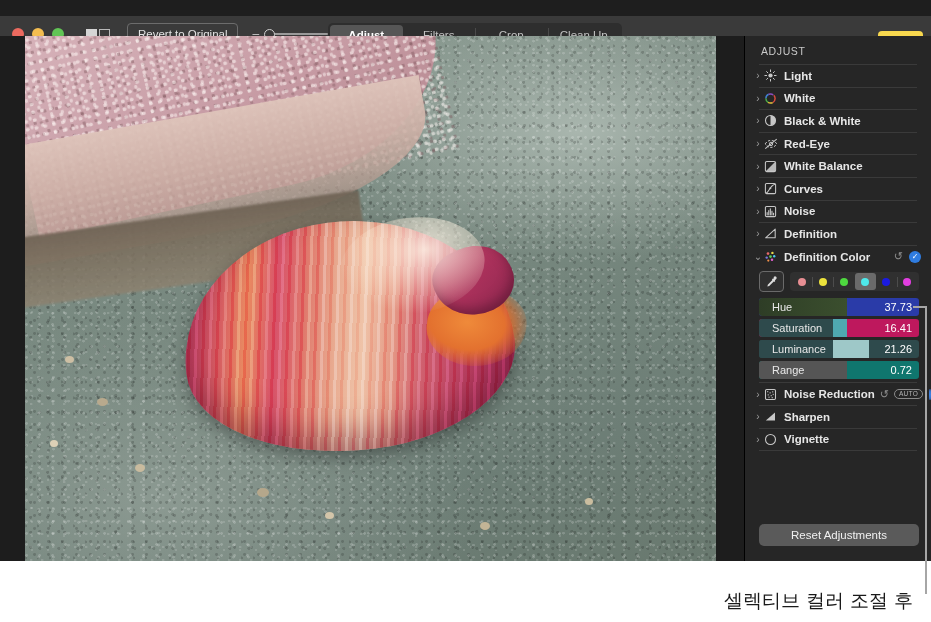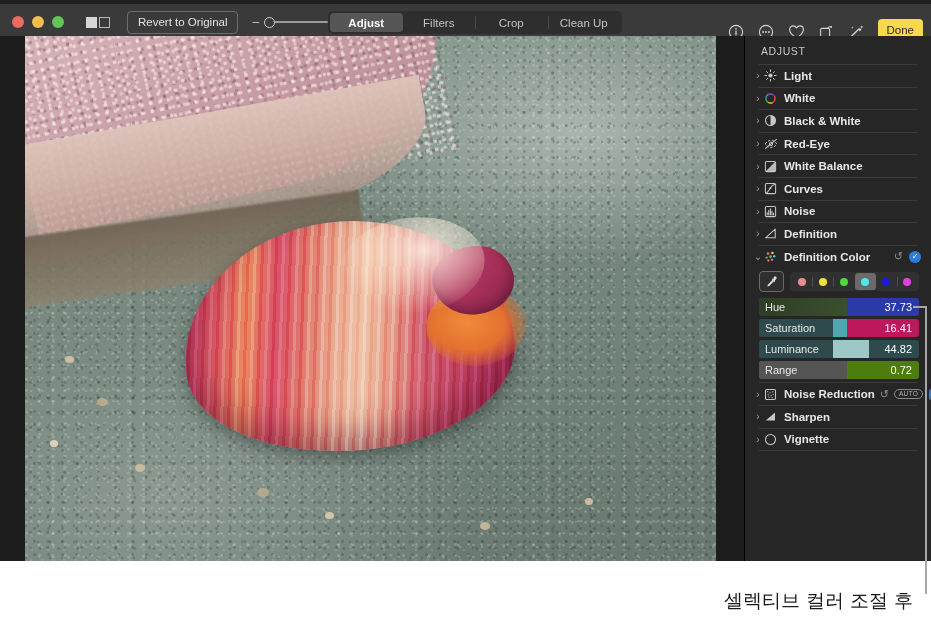--- a/index.html
+++ b/index.html
@@ -12,21 +12,21 @@
   }
 
   
   #window{
     position:absolute;left:0;top:0;width:931px;height:561px;
     background:#1e1e1e;overflow:hidden;
   }
 
   
   #toolbar{
-    position:absolute;left:0;top:4px;width:931px;height:36px;
+    position:absolute;left:0;top:16px;width:931px;height:36px;
     background:#3a3a3a;
     display:flex;align-items:center;
   }
   .traffic{display:flex;gap:8px;margin-left:12px;}
   .tl{width:12px;height:12px;border-radius:50%;}
   .tl.red{background:#ec6a5f;}
   .tl.yellow{background:#f4bd50;}
   .tl.green{background:#61c555;}
 
   #split-icons{margin-left:22px;display:flex;align-items:center;gap:2px;}
@@ -236,21 +236,21 @@
   }
   .sw.sel::before,.sw.sel + .sw::before{background:transparent;}
 
   
   #sliders{padding:1px 12px 0 14px;}
   .sl{
     position:relative;height:18px;border-radius:3px;margin-bottom:3px;overflow:hidden;
     display:flex;align-items:center;
   }
   .sl .fill{position:absolute;left:0;top:0;bottom:0;}
-  .sl .name{position:relative;color:#e8e8e8;font-size:11px;padding-left:6px;}
+  .sl .name{position:relative;color:#e8e8e8;font-size:11px;padding-left:13px;}
   .sl .val{position:absolute;right:7px;color:#ffffff;font-size:11px;}
 
   #reset-btn{
     position:absolute;left:14px;right:12px;bottom:15px;height:22px;
     background:#5a5a5a;border-radius:5px;color:#f0f0f0;font-size:11.5px;
     display:flex;align-items:center;justify-content:center;cursor:default;
   }
 
   
   #callout-line{
@@ -549,23 +549,23 @@
       <div class="sl" style="background:#be185d;">
         <span class="fill" style="width:55%;background:#2e4a4c;"></span>
         <span class="fill" style="left:46%;width:9%;background:#4fa8b0;"></span>
         <span class="name">Saturation</span>
         <span class="val">16.41</span>
       </div>
       <div class="sl" style="background:#2e4a4c;">
         <span class="fill" style="width:46%;background:#2e4a4c;"></span>
         <span class="fill" style="left:46%;width:23%;background:#9ec8c8;"></span>
         <span class="name">Luminance</span>
-        <span class="val">44.82</span>
-      </div>
-      <div class="sl" style="background:#4d7c0f;">
+        <span class="val">21.26</span>
+      </div>
+      <div class="sl" style="background:#0f766e;">
         <span class="fill" style="width:55%;background:#555555;"></span>
         <span class="name">Range</span>
         <span class="val">0.72</span>
       </div>
     </div>
 
     <div class="hr"></div>
 
     <div class="row">
       <span class="chev">›</span>
@@ -606,18 +606,21 @@
       <span class="chev">›</span>
       <span class="rowicon">
         <svg width="13" height="13" viewBox="0 0 13 13">
             <circle cx="6.5" cy="6.5" r="5" fill="none" stroke="currentColor" stroke-width="1.1"></circle>
           </svg>
       </span>
       <span class="rowlabel">Vignette</span>
     </div>
     <div class="hr"></div>
 
+    <div id="reset-btn">
+      <span>Reset Adjustments</span>
+    </div>
   </div>
 </div>
 
 <div id="callout-tick"></div>
 <div id="callout-line"></div>
 <div id="caption">셀렉티브 컬러 조절 후</div>
 
 </body></html>

